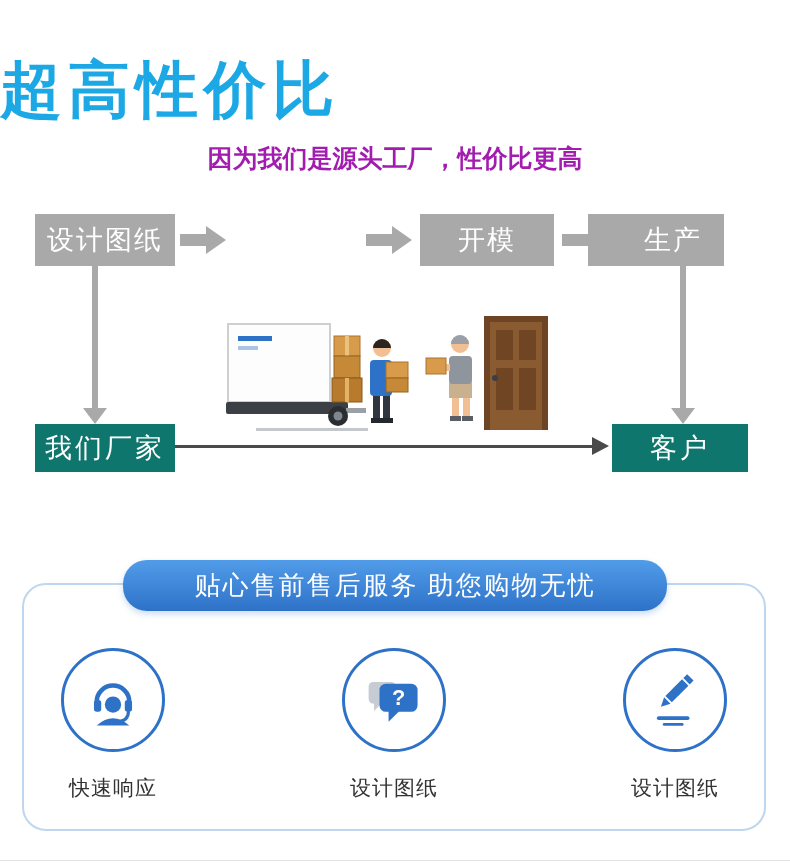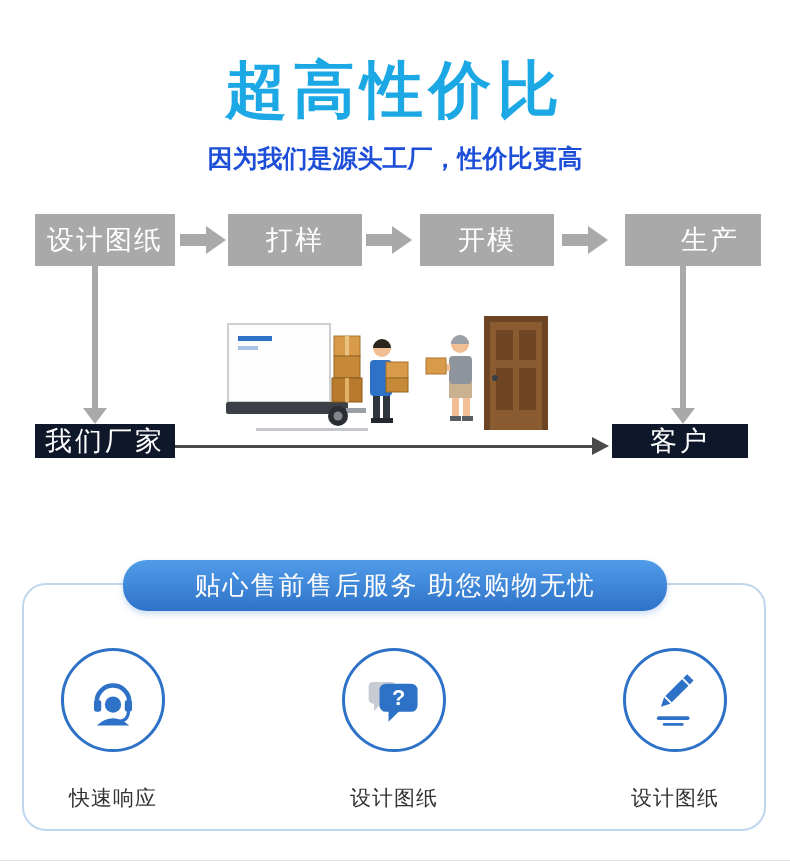--- a/index.html
+++ b/index.html
@@ -5,38 +5,38 @@
   * { margin:0; padding:0; box-sizing:border-box; }
   html,body { background:#fff; }
   body { font-family:"Liberation Sans","DejaVu Sans",sans-serif; }
   .page {
     position:relative; width:790px; height:864px; margin:0 auto;
     background:#fff; overflow:hidden;
   }
   
   .title {
     position:absolute; top:48px; left:0; width:100%;
-    text-align:center; font-size:62px; font-weight:900;
+    font-size:62px; font-weight:900;
     color:#1BA8E4; letter-spacing:6px;
   }
   .subtitle {
     position:absolute; top:142px; left:0; width:100%;
-    text-align:center; font-size:25px; font-weight:600; color:#1d4ed8;
+    text-align:center; font-size:25px; font-weight:600; color:#a21caf;
   }
   
   .step-box {
     position:absolute; top:214px; height:52px;
     background:#A9A9A9; color:#fff; font-size:27px;
     display:flex; align-items:center; justify-content:center;
     letter-spacing:2px;
   }
   .step-0 { left:35px;  width:140px; }
   .step-1 { left:228px; width:134px; }
   .step-2 { left:420px; width:134px; }
-  .step-3 { left:625px; width:136px;padding-left:34px; }
+  .step-3 { left:588px; width:136px;padding-left:34px; }
   .h-arrow { position:absolute; top:226px; width:46px; height:28px; }
   .h-arrow::before {
     content:""; position:absolute; left:0; top:8px;
     width:26px; height:12px; background:#A9A9A9;
   }
   .h-arrow::after {
     content:""; position:absolute; left:26px; top:0; width:0; height:0;
     border-top:14px solid transparent; border-bottom:14px solid transparent;
     border-left:20px solid #A9A9A9;
   }
@@ -47,22 +47,22 @@
     height:calc(100% - 16px); background:#A9A9A9;
   }
   .v-arrow::after {
     content:""; position:absolute; left:0; bottom:0; width:0; height:0;
     border-left:12px solid transparent; border-right:12px solid transparent;
     border-top:16px solid #A9A9A9;
   }
   .v-arrow-left  { left:83px; }
   .v-arrow-right { left:671px; }
   .blue-box {
-    position:absolute; top:424px; height:34px;
-    background:#0f172a; color:#fff; font-size:27px;
+    position:absolute; top:424px; height:48px;
+    background:#0f766e; color:#fff; font-size:27px;
     display:flex; align-items:center; justify-content:center;
     letter-spacing:3px;
   }
   .factory-box  { left:35px;  width:140px; }
   .customer-box { left:612px; width:136px; }
   .connector-line {
     position:absolute; left:175px; top:445px; width:418px; height:3px;
     background:#4A4A4A;
   }
   .connector-head {
@@ -86,35 +86,34 @@
   .services-row {
     position:absolute; left:22px; top:648px; width:744px;
     display:flex; justify-content:space-between; padding:0 24px;
   }
   .service-item { width:134px; display:flex; flex-direction:column; align-items:center; }
   .service-circle {
     width:104px; height:104px; border-radius:50%;
     border:3px solid #2E72C8; background:#fff;
     display:flex; align-items:center; justify-content:center;
   }
-  .service-label { margin-top:32px; font-size:21px; color:#333; letter-spacing:1px; }
+  .service-label { margin-top:22px; font-size:21px; color:#333; letter-spacing:1px; }
   .bottom-divider {
     position:absolute; left:0; bottom:3px; width:100%; height:1px; background:#E2E2E2;
   }
 </style>
 </head>
 <body>
 
 <div class="page">
 
   <div class="title">超高性价比</div>
   <div class="subtitle">因为我们是源头工厂，性价比更高</div>
 
   <div class="step-box step-0">设计图纸</div>
-  <div class="step-box step-1">打样</div>
   <div class="step-box step-2">开模</div>
   <div class="step-box step-3">生产</div>
 
   <div class="h-arrow h-arrow-1"></div>
   <div class="h-arrow h-arrow-2"></div>
   <div class="h-arrow h-arrow-3"></div>
   <div class="v-arrow v-arrow-left"></div>
   <div class="v-arrow v-arrow-right"></div>
 
   <div class="connector-line"></div>

